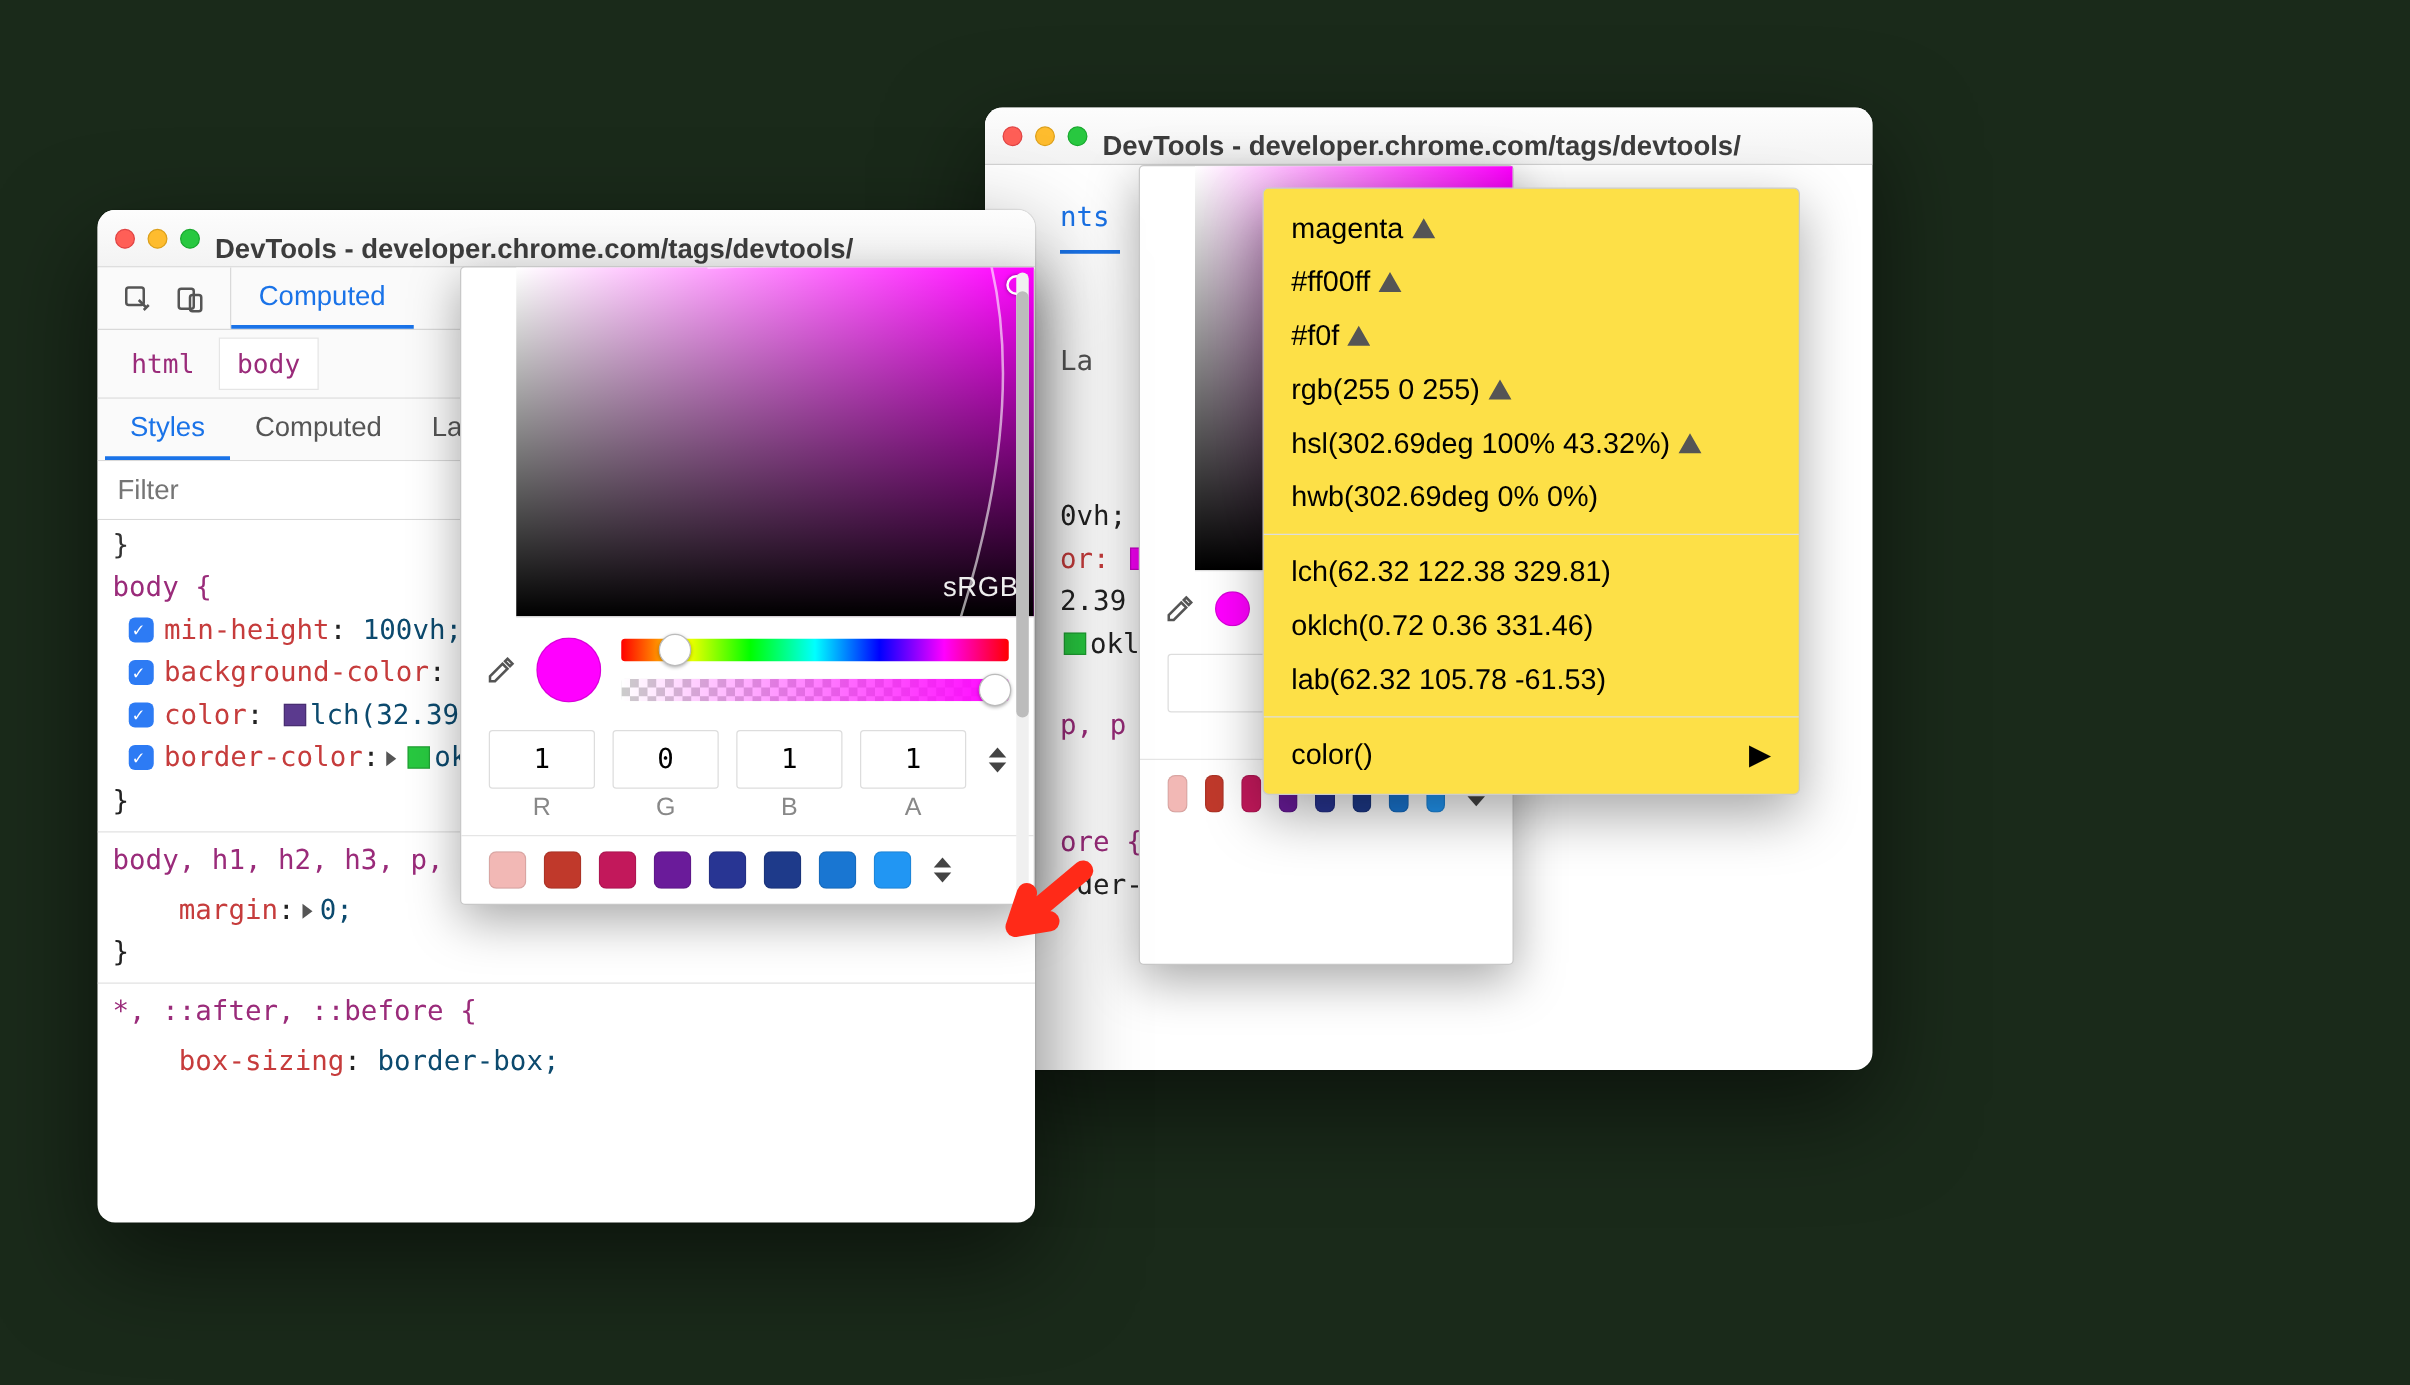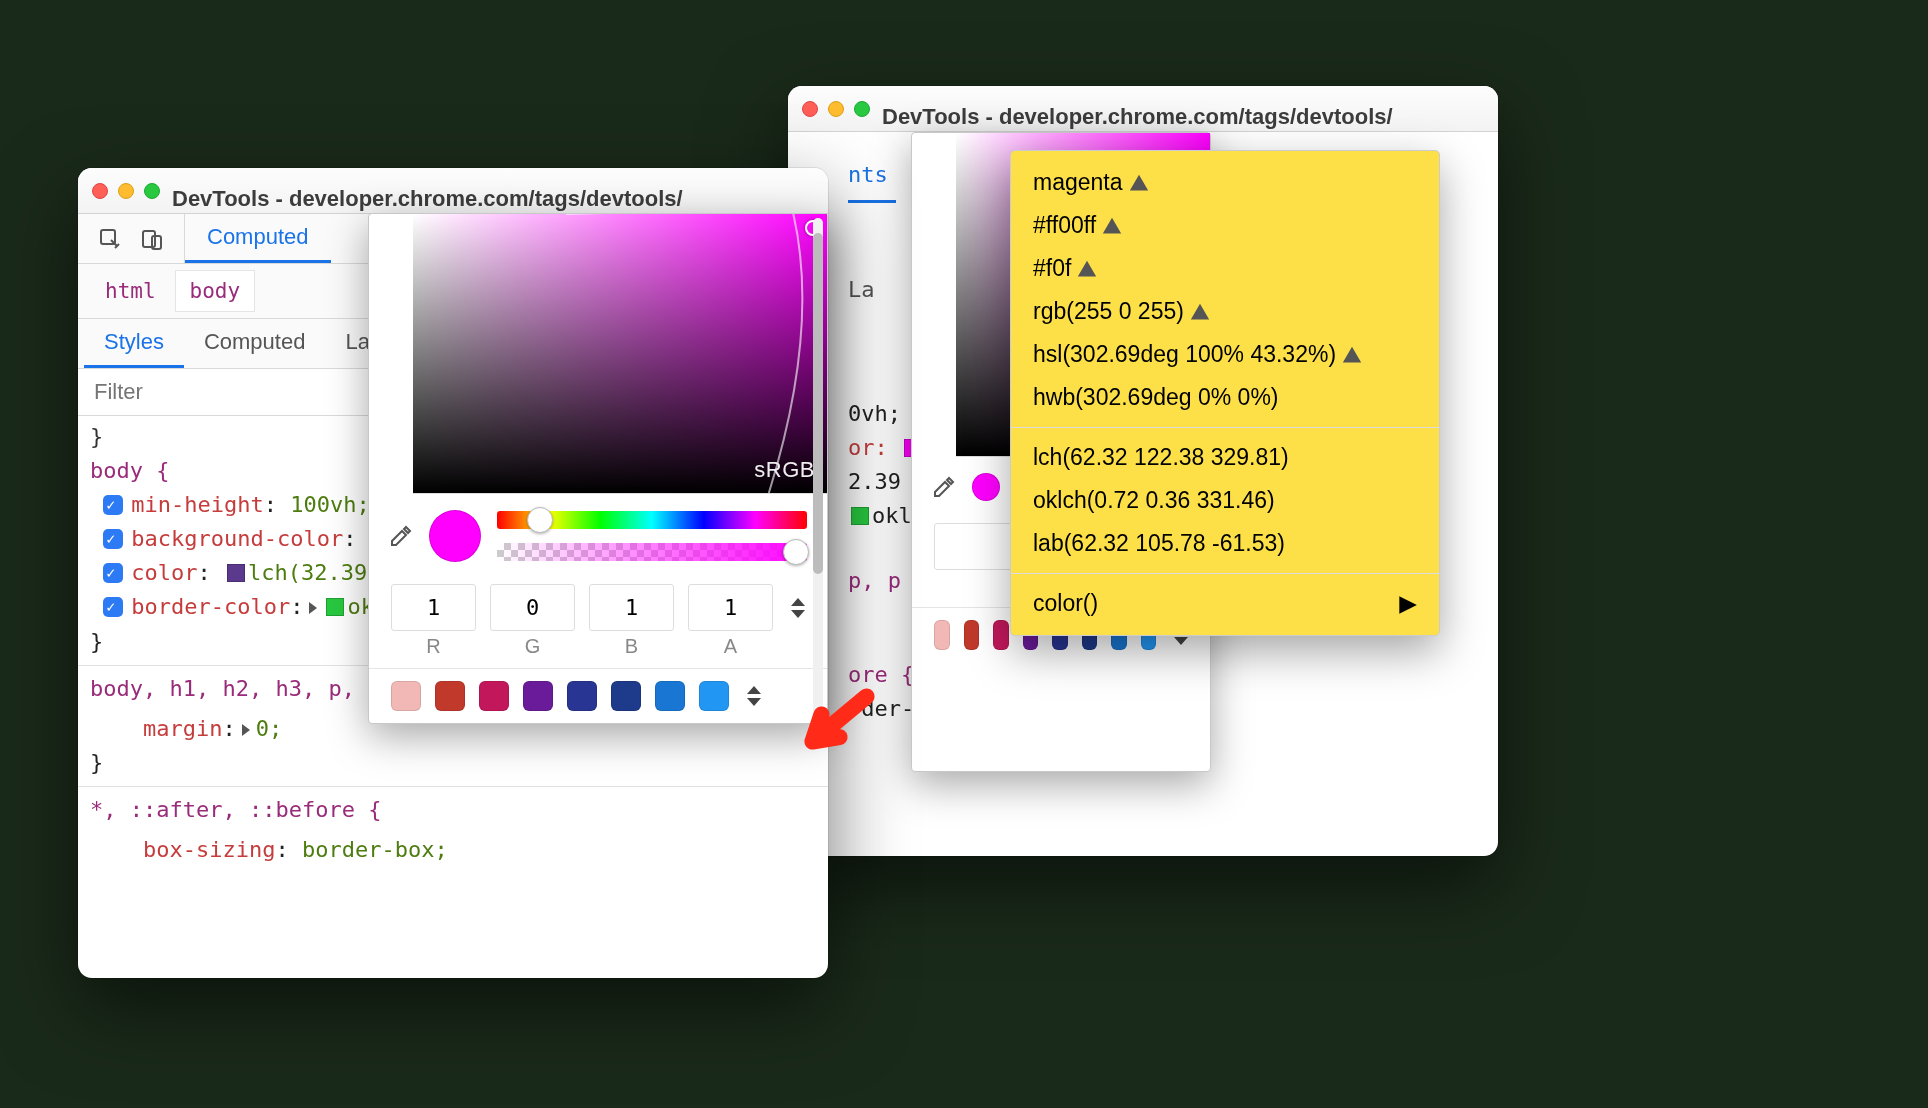--- a/index.html
+++ b/index.html
@@ -52,21 +52,21 @@
   .crumb.first{background:#fafafa;border-color:transparent transparent transparent transparent;}
   .subtabs{ display:flex; border-bottom:1px solid #d9d9d9; background:#fafafa; padding-left:6px;}
   .subtab{ padding:10px 20px; font-size:22px; color:#555;}
   .subtab.active{ color:#1a73e8; border-bottom:3px solid #1a73e8;}
   .filter-row{ border-bottom:1px solid #d9d9d9;}
   .filter-input{ width:100%; border:none; padding:10px 16px; font-size:22px; outline:none; color:#888;}
   .code{ font-family:Menlo, Consolas, monospace; font-size:22px; line-height:1.55; padding:4px 12px; color:#222;}
   .code .sep{border-top:1px solid #e2e2e2;margin:6px -12px;padding-top:6px;padding-left:12px;}
   .sel{color:#9a2b7a;}
   .prop{color:#c63c3c;}
-  .val{color:#4d7c0f;}
+  .val{color:#0c4a6e;}
   .cb{ display:inline-block; width:20px; height:20px; background:#2d7bf4; border-radius:5px; position:relative; margin-right:8px; vertical-align:-3px;}
   .cb::after{content:"✓";color:#fff;font-size:15px;position:absolute;left:3px;top:-1px;}
   .sw{display:inline-block;width:18px;height:18px;vertical-align:-2px;margin:0 3px;border:1px solid rgba(0,0,0,.2);}
   .tri{display:inline-block;width:0;height:0;border-left:6px solid transparent;border-right:6px solid transparent;border-top:8px solid #555;vertical-align:2px;margin:0 4px; transform:rotate(-90deg);}
   .colorpicker{
     position:absolute; background:#fff; border:1px solid #c8c8c8; border-radius:4px;
     box-shadow:0 12px 40px rgba(0,0,0,.35);
   }
   .spectrum{ height:280px; background:linear-gradient(to bottom, transparent, #000), linear-gradient(to right, #fff, #ff00ff); position:relative; border-bottom:1px solid #ddd;margin-left:44px;}
   .spectrum-label{position:absolute;right:12px;bottom:10px;color:#eee;font-size:22px;letter-spacing:.5px;}

